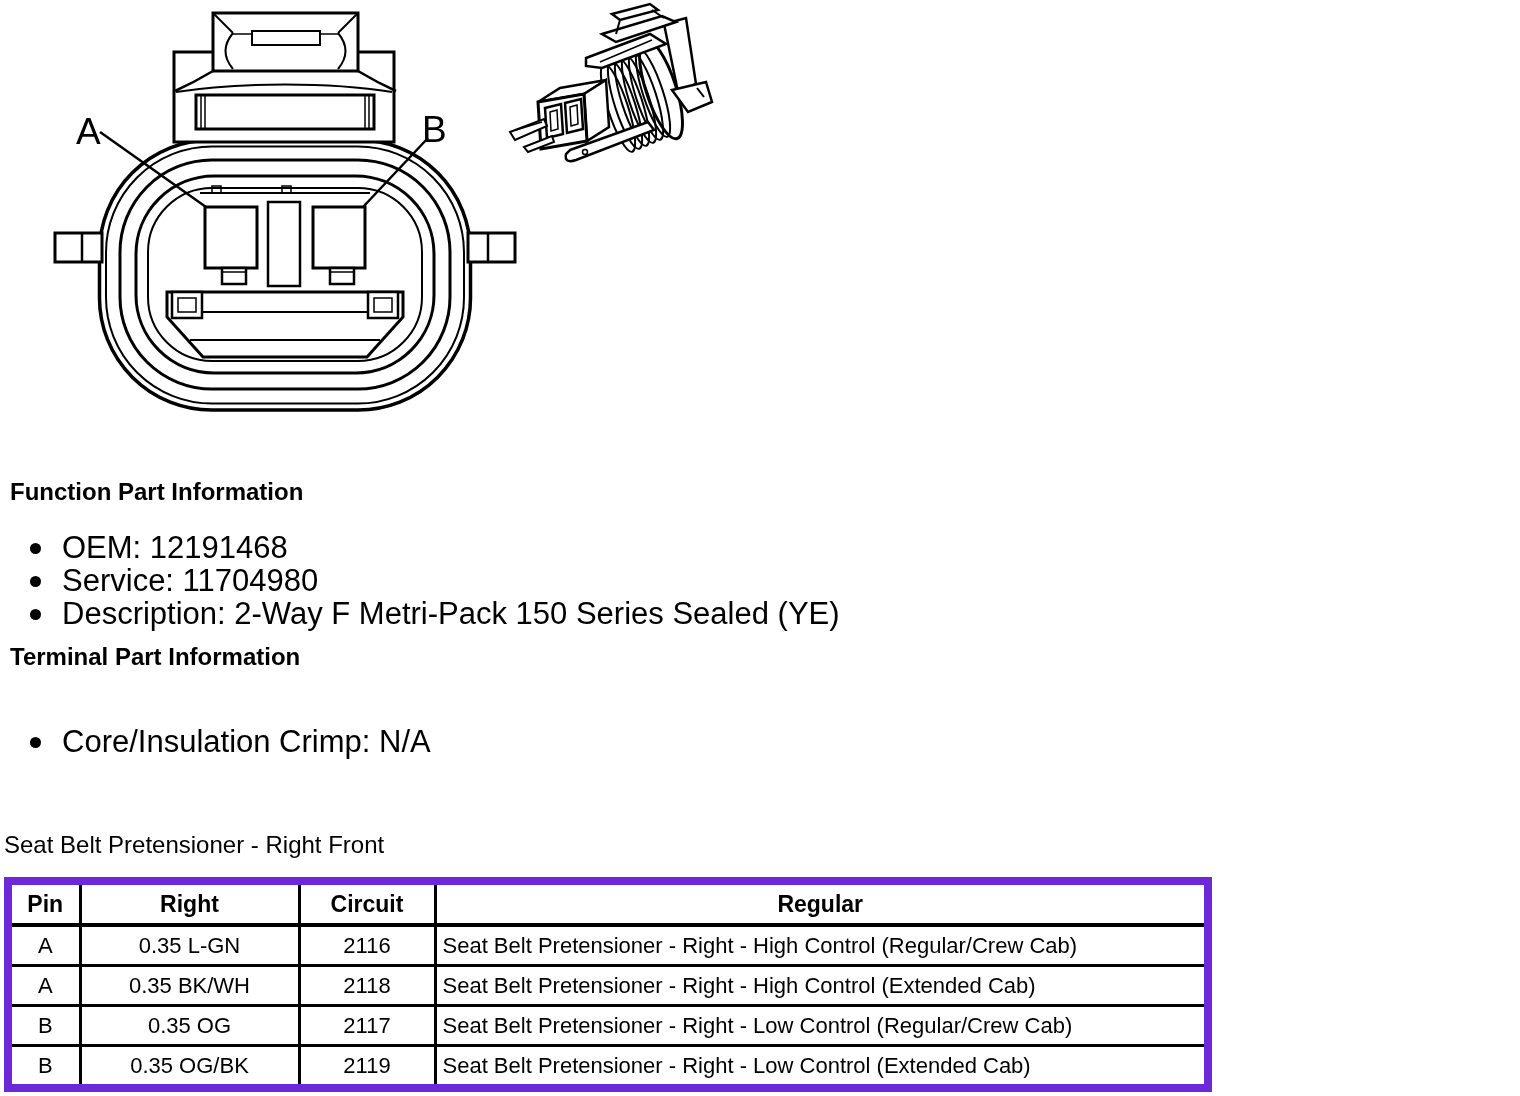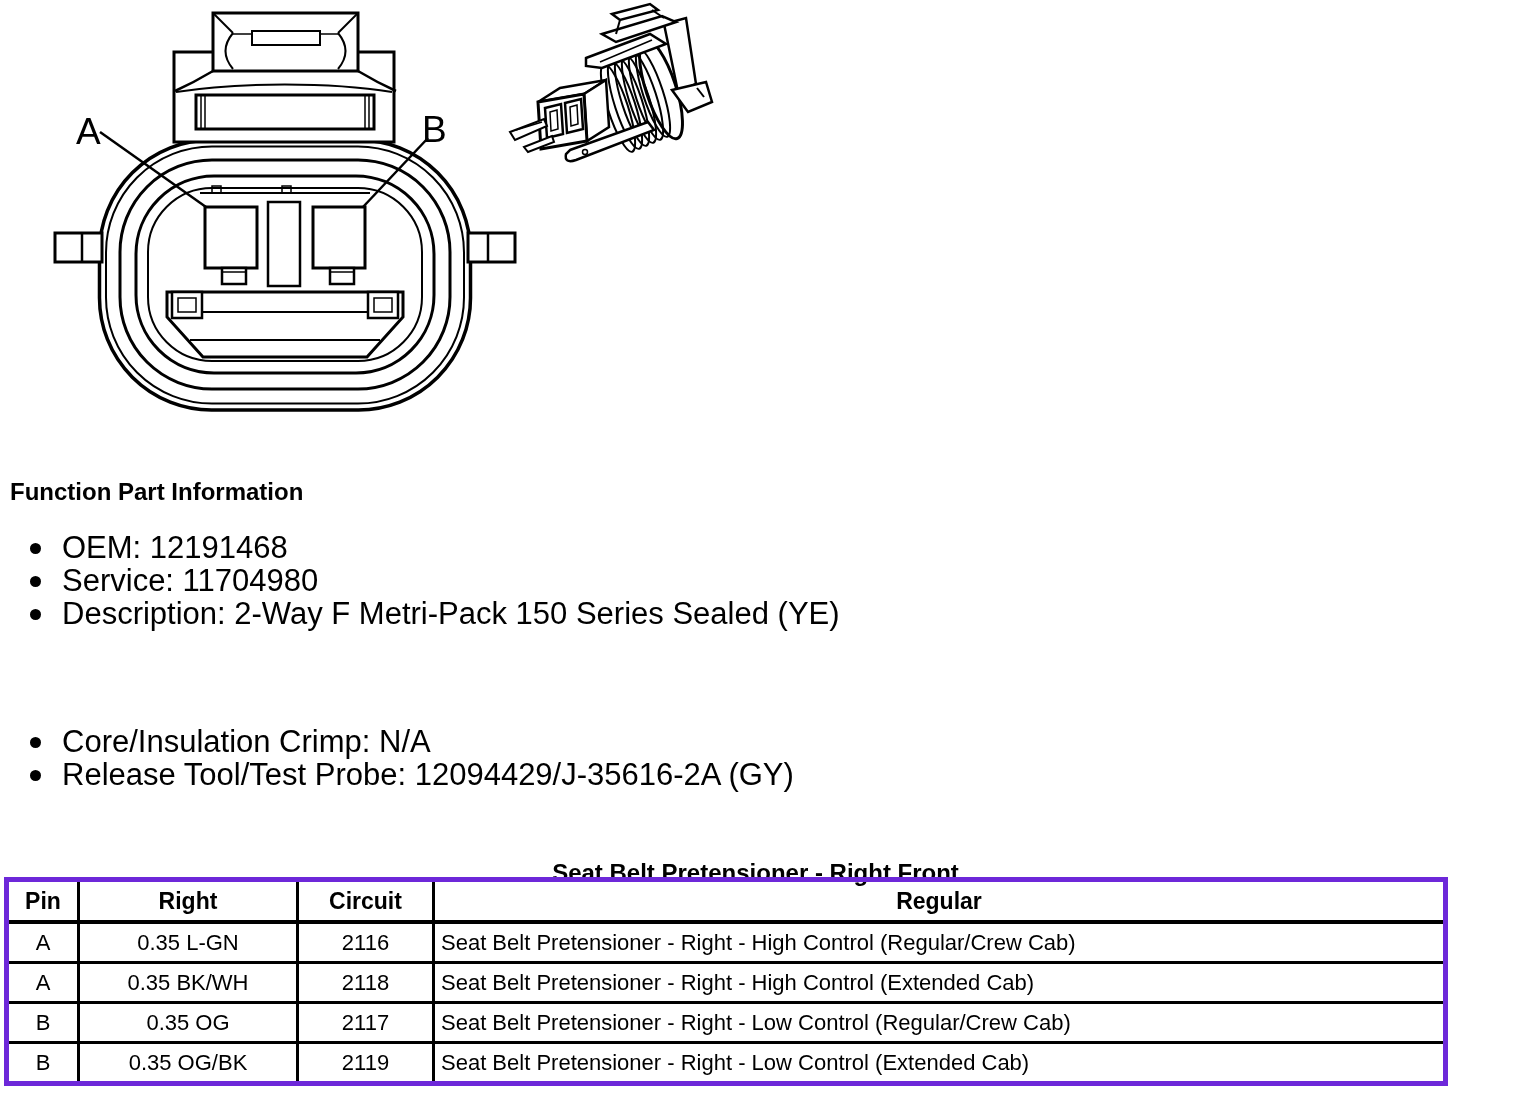--- a/index.html
+++ b/index.html
@@ -9,26 +9,26 @@
   }
   .figure{position:absolute;left:0;top:0;width:760px;height:455px;}
   .fig-label{font:37px "Liberation Sans",sans-serif;fill:#000;}
   .sec-heading{position:absolute;left:10px;font-size:24px;font-weight:bold;white-space:nowrap;}
   .bullet-item{
     position:absolute;left:30px;height:26px;display:flex;align-items:center;
     font-size:31px;white-space:nowrap;
   }
   .dot{width:11px;height:11px;border-radius:50%;background:#000;margin-right:21px;flex:0 0 auto;}
   .tbl-title{
-    position:absolute;left:4px;top:831px;width:1503px;text-align:center;
-    font-size:24px;font-weight:bold;margin-top:28px;
+    position:absolute;left:4px;top:831px;width:1503px;text-align:left;
+    font-size:24px;font-weight:normal;
   }
   table.pinout{
-    position:absolute;left:4px;top:877px;width:1444px;
-    border-collapse:collapse;table-layout:fixed;border:5px solid #6d28d9;
+    position:absolute;left:4px;top:877px;width:1208px;
+    border-collapse:collapse;table-layout:fixed;border:8px solid #6d28d9;
   }
   table.pinout th{
     border:3px solid #000;border-bottom:4px solid #000;
     font-size:23px;font-weight:bold;height:38px;padding:0;text-align:center;
   }
   table.pinout td{
     border:3px solid #000;font-size:22px;height:37px;padding:0;text-align:center;
     white-space:nowrap;overflow:hidden;
   }
   table.pinout td.c-func{text-align:left;padding-left:6px;}
@@ -154,28 +154,25 @@
   </div>
   <div class="bullet-item" style="top:568px">
     <span class="dot"></span>
     <span>Service: 11704980</span>
   </div>
   <div class="bullet-item" style="top:601px">
     <span class="dot"></span>
     <span>Description: 2-Way F Metri-Pack 150 Series Sealed (YE)</span>
   </div>
 
+  <div class="sec-heading" style="top:643px">Terminal Part Information</div>
 
   <div class="bullet-item" style="top:729px">
     <span class="dot"></span>
     <span>Core/Insulation Crimp: N/A</span>
-  </div>
-  <div class="bullet-item" style="top:762px">
-    <span class="dot"></span>
-    <span>Release Tool/Test Probe: 12094429/J-35616-2A (GY)</span>
   </div>
 
   <div class="tbl-title">Seat Belt Pretensioner - Right Front</div>
 
   <table class="pinout">
     <colgroup>
       <col style="width:72px">
         <col style="width:219px">
         <col style="width:136px">
         <col>

